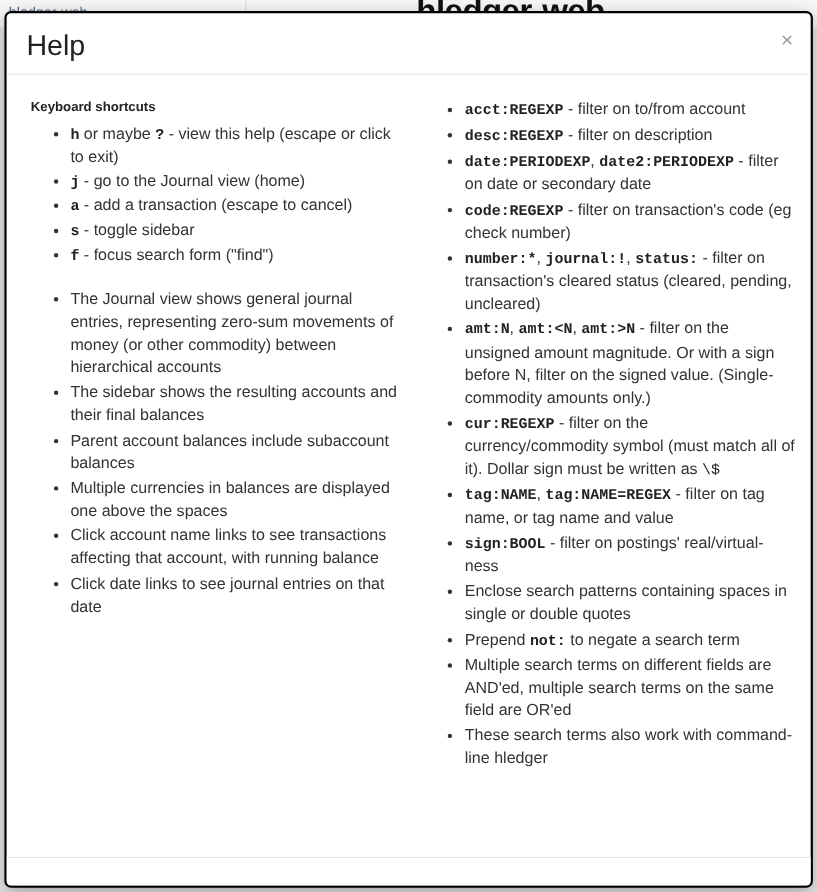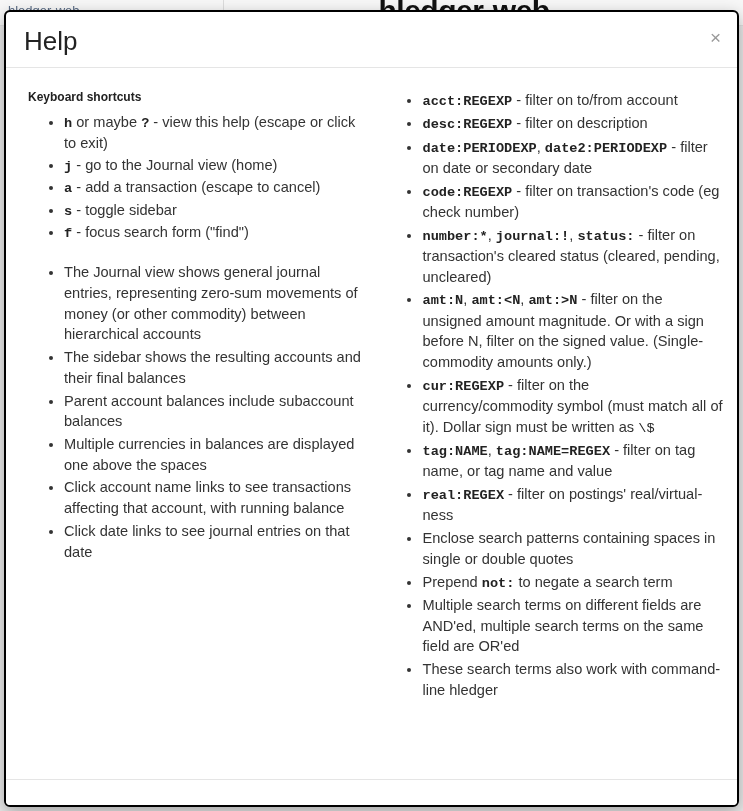--- a/index.html
+++ b/index.html
@@ -170,21 +170,21 @@
     <div class="col col-right">
       <ul class="bullets">
           <li><code>acct:REGEXP</code> - filter on to/from account</li>
           <li><code>desc:REGEXP</code> - filter on description</li>
           <li><code>date:PERIODEXP</code>, <code>date2:PERIODEXP</code> - filter on date or secondary date</li>
           <li><code>code:REGEXP</code> - filter on transaction's code (eg check number)</li>
           <li><code>number:*</code>, <code>journal:!</code>, <code>status:</code> - filter on transaction's cleared status (cleared, pending, uncleared)</li>
           <li><code>amt:N</code>, <code>amt:&lt;N</code>, <code>amt:&gt;N</code> - filter on the unsigned amount magnitude. Or with a sign before N, filter on the signed value. (Single-commodity amounts only.)</li>
           <li><code>cur:REGEXP</code> - filter on the currency/commodity symbol (must match all of it). Dollar sign must be written as <span class="mono-plain">\$</span></li>
           <li><code>tag:NAME</code>, <code>tag:NAME=REGEX</code> - filter on tag name, or tag name and value</li>
-          <li><code>real:REGEX</code> - filter on postings' real/virtual-ness</li>
+          <li><code>sign:BOOL</code> - filter on postings' real/virtual-ness</li>
           <li>Enclose search patterns containing spaces in single or double quotes</li>
           <li>Prepend <code>not:</code> to negate a search term</li>
           <li>Multiple search terms on different fields are AND'ed, multiple search terms on the same field are OR'ed</li>
           <li>These search terms also work with command-line hledger</li>
         </ul>
     </div>
   </div>
 
   <div id="modal-footer"></div>
 </div>

